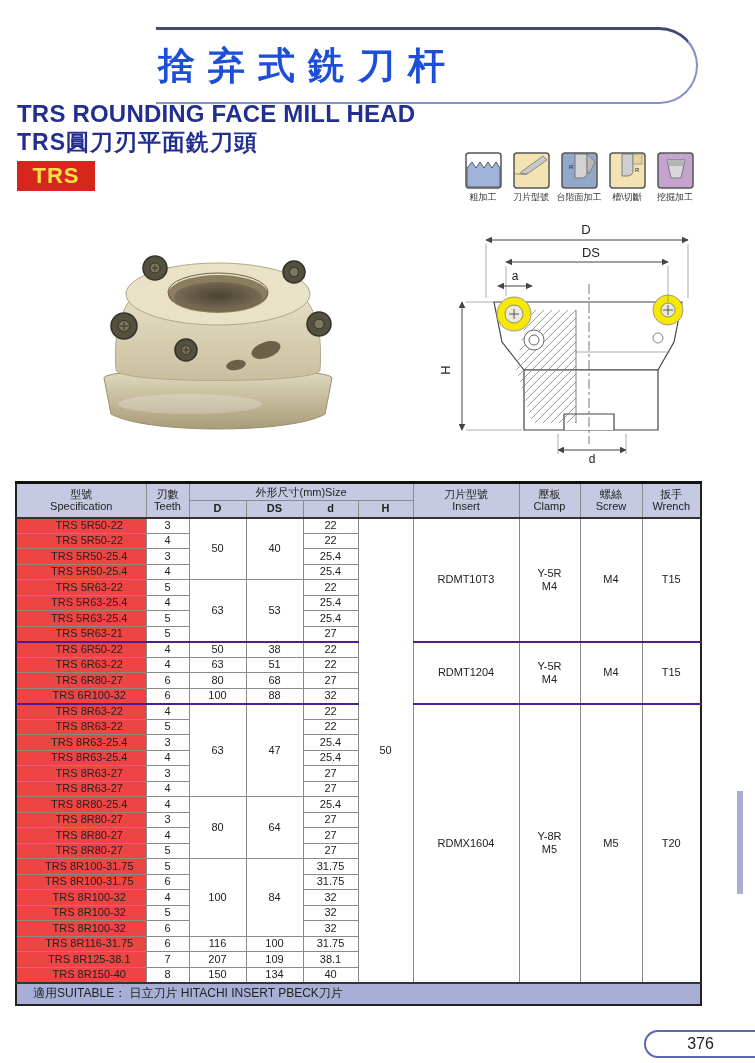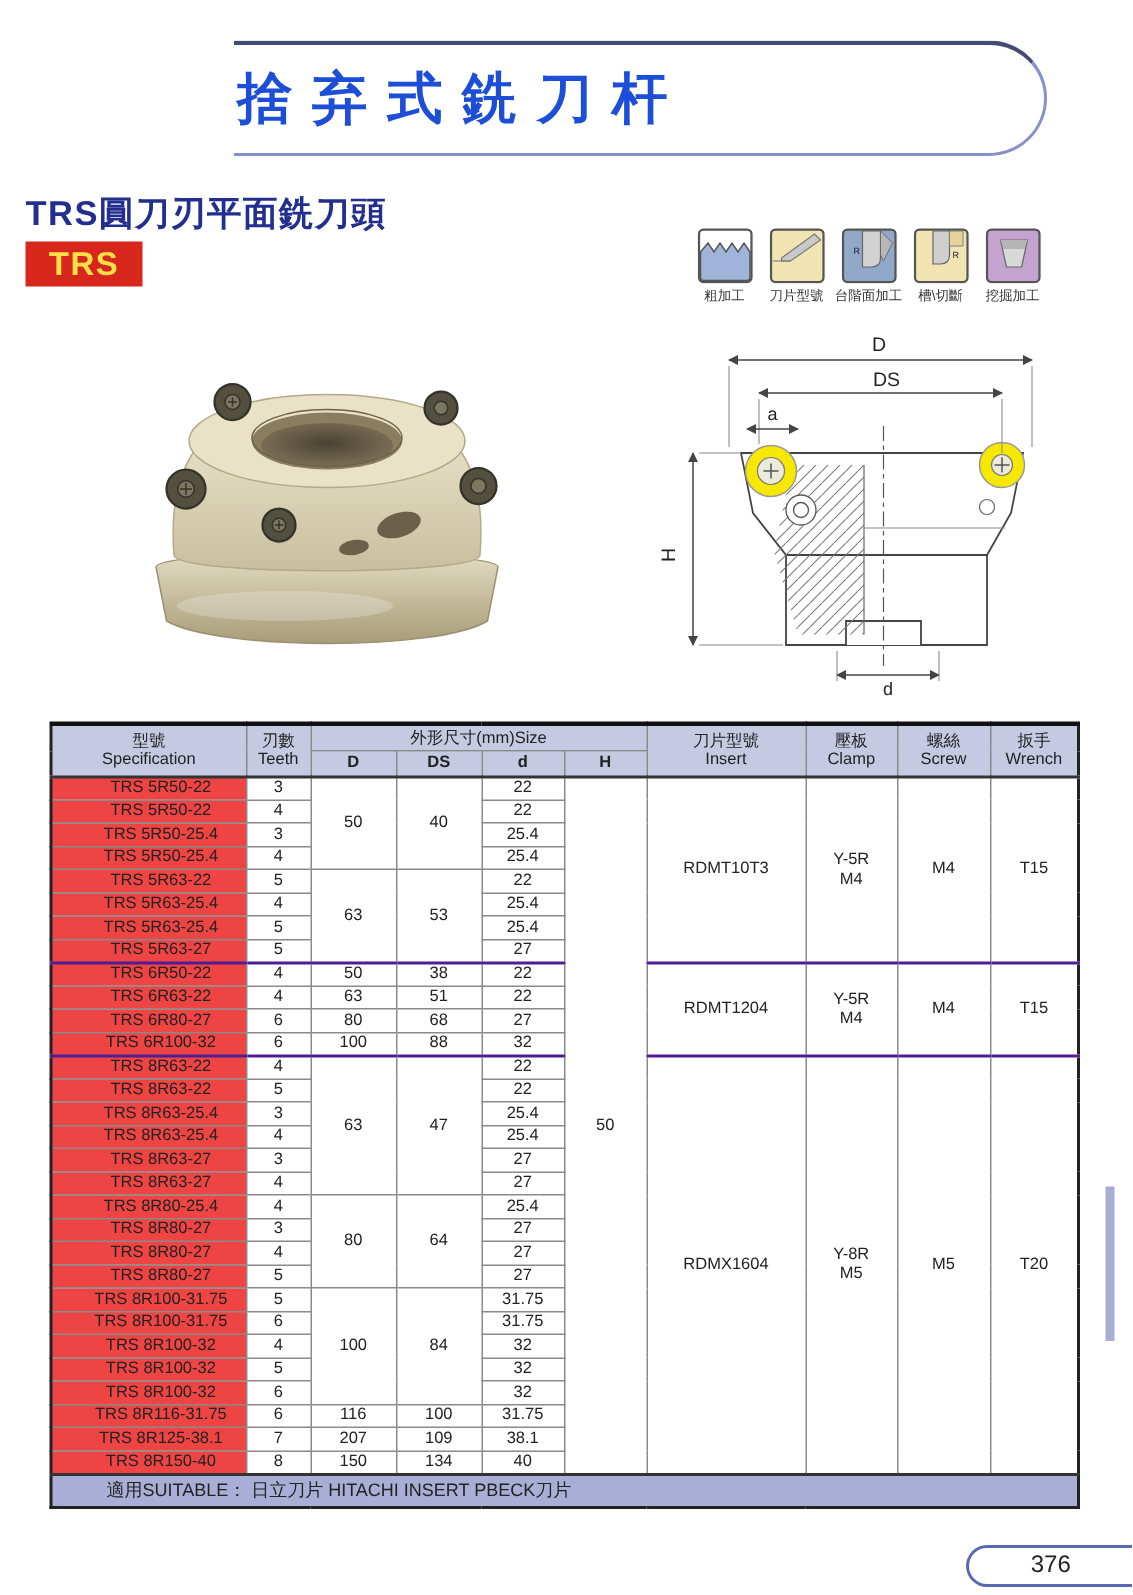--- a/index.html
+++ b/index.html
@@ -20,49 +20,50 @@
   
   .icons { position:absolute; left:461px; top:152px; display:flex; gap:4px; }
   .icon-item { width:44px; display:flex; flex-direction:column; align-items:center; }
   .icon-item svg { width:37px; height:37px; }
   .icon-label { font-size:9px; color:#333; margin-top:2px; white-space:nowrap; }
 
   .photo { position:absolute; left:70px; top:232px; }
   .diagram { position:absolute; left:436px; top:218px; }
 
   
-  .tbl-wrap { position:absolute; left:33px; top:481px; width:685px; }
+  .tbl-wrap { position:absolute; left:15px; top:481px; width:685px; }
   table.tbl { border-collapse:collapse; width:685px; table-layout:fixed; }
   .tbl th, .tbl td { border:1px solid #8a8a8a; font-size:11px; color:#222; text-align:center;
     padding:0; line-height:1.15; white-space:pre-line; }
   .tbl { border:2px solid #222; border-top:3px solid #111; }
   .tbl thead th { background:#c5cae2; font-weight:normal; height:17px; }
   .tbl thead tr:first-child th { height:18px; }
   .tbl thead { border-bottom:2px solid #333; }
   .tbl tbody td { height:15.5px; background:#fff; }
   .tbl tbody td.col-spec { background:#ef4444; text-align:center; padding-left:16px; }
   .tbl tbody tr.group-start td { border-top:2px solid #4c1d95; }
-  .tbl td.footer { background:#a9aed6; text-align:left; padding-left:36px; font-size:12px;
+  .tbl td.footer { background:#a9aed6; text-align:left; padding-left:16px; font-size:12px;
     height:22px; border-top:2px solid #333; }
 
   .side-tab { position:absolute; left:737px; top:791px; width:6px; height:103px; background:#a9aed6; }
 
   .page-pill { position:absolute; left:644px; top:1030px; width:111px; height:28px;
     border:2px solid #5a68b2; border-right:none; border-radius:15px 0 0 15px;
     display:flex; align-items:center; justify-content:center; font-size:16px; color:#222; }
 </style>
 </head>
 <body>
 
 <div class="page">
 
   <div class="hdr-box">
     <span class="hdr-title">捨弃式銑刀杆</span>
   </div>
 
+  <div class="en-title">TRS ROUNDING FACE MILL HEAD</div>
   <div class="cn-title">TRS圓刀刃平面銑刀頭</div>
   <div class="badge">TRS</div>
 
   <div class="icons">
     <div class="icon-item">
       <svg viewBox="0 0 37 37">
         <rect x="1" y="1" width="35" height="35" rx="3" fill="#fff" stroke="#555" stroke-width="1.5"></rect>
         <path d="M2,16 L7,10 L11,16 L15,10 L19,16 L23,10 L27,16 L31,10 L35,16 L35,33 Q35,35 33,35 L4,35 Q2,35 2,33 Z" fill="#9fb4d8" stroke="#555" stroke-width="1"></path>
       </svg>
       <div class="icon-label">粗加工</div>
@@ -287,21 +288,21 @@
             <td class="col-spec">TRS 5R63-25.4</td>
             <td class="col-teeth">4</td>
             <td class="col-d">25.4</td>
           </tr>
           <tr>
             <td class="col-spec">TRS 5R63-25.4</td>
             <td class="col-teeth">5</td>
             <td class="col-d">25.4</td>
           </tr>
           <tr>
-            <td class="col-spec">TRS 5R63-27</td>
+            <td class="col-spec">TRS 5R63-21</td>
             <td class="col-teeth">5</td>
             <td class="col-d">27</td>
           </tr>
           <tr class="group-start">
             <td class="col-spec">TRS 6R50-22</td>
             <td class="col-teeth">4</td>
             <td class="col-D">50</td>
             <td class="col-DS">38</td>
             <td class="col-d">22</td>
             <td rowspan="4" class="col-insert">RDMT1204</td>

